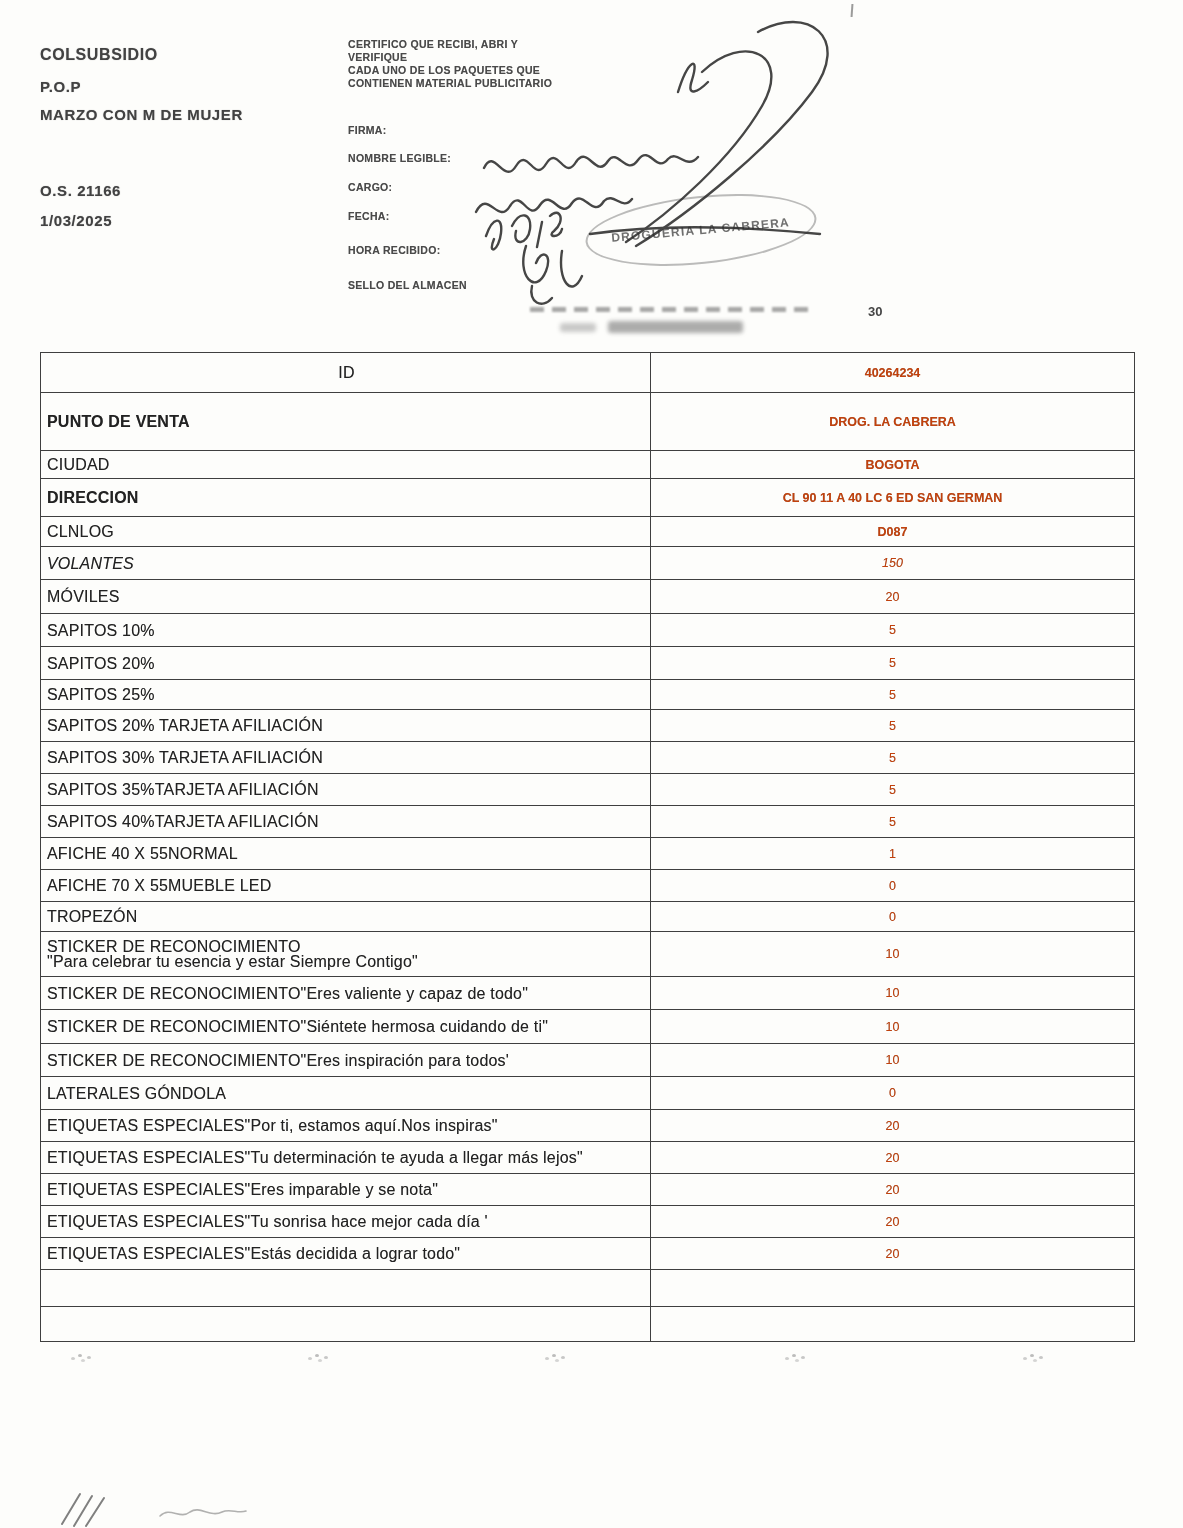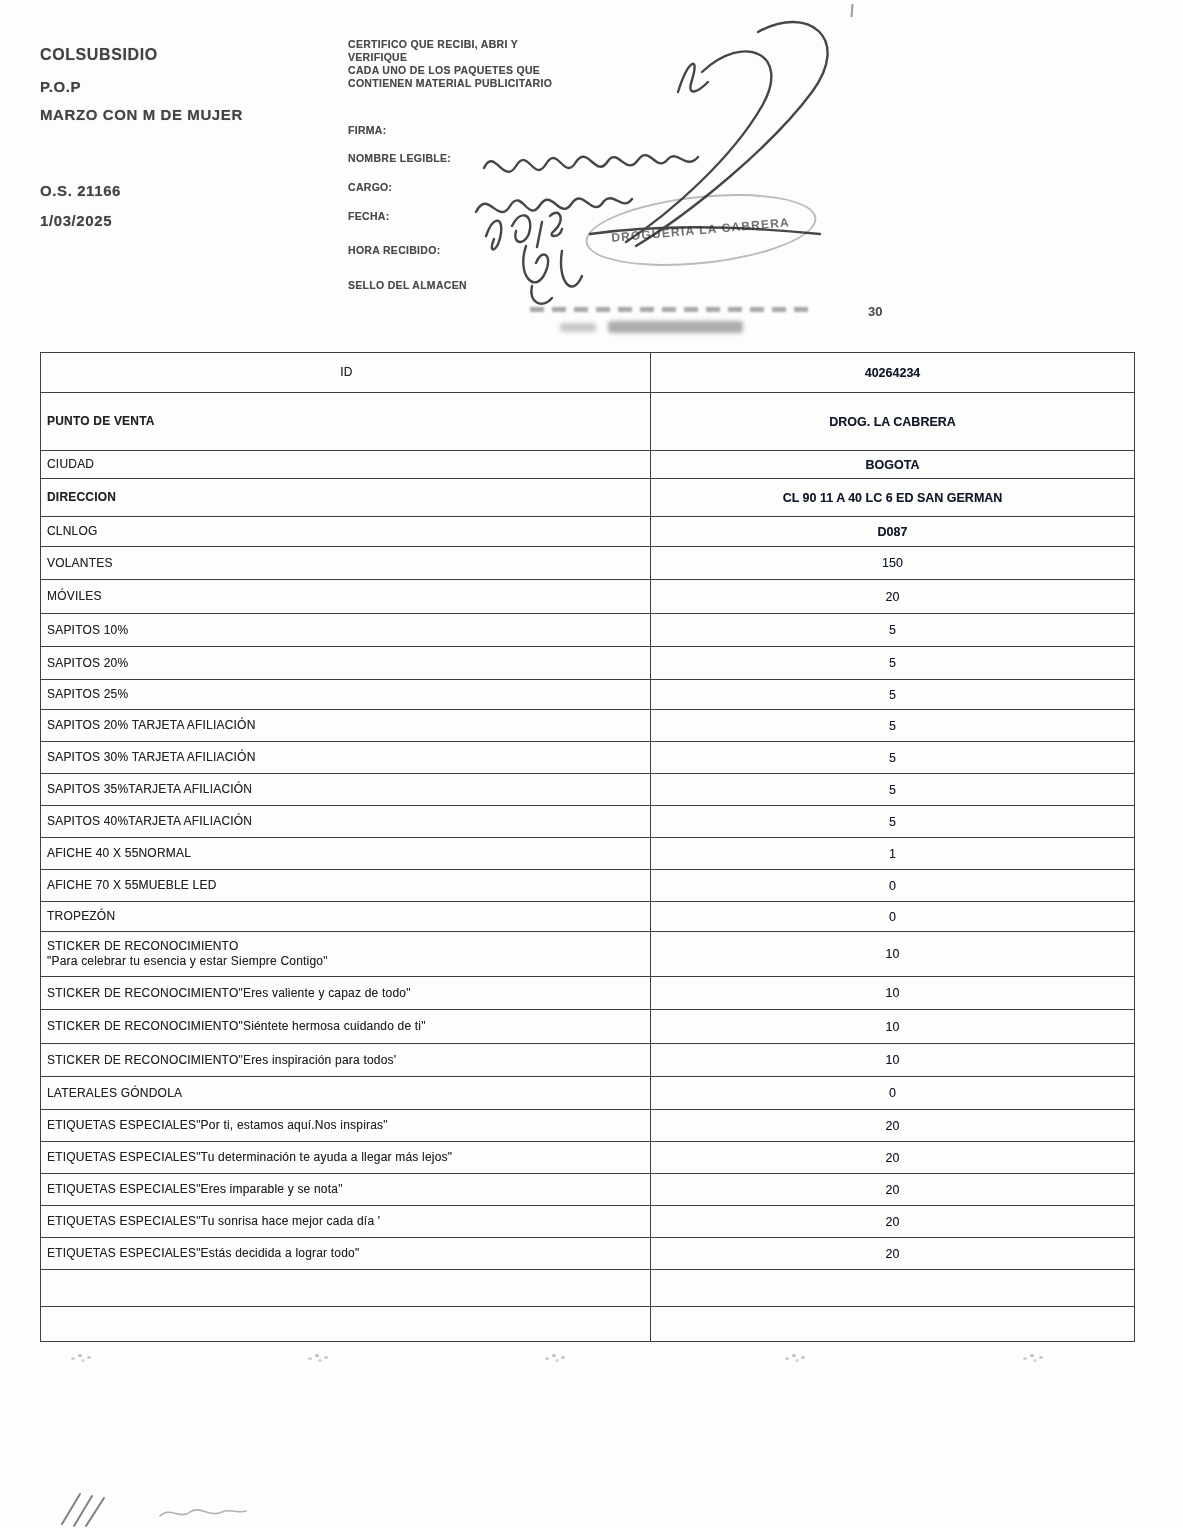--- a/index.html
+++ b/index.html
@@ -36,24 +36,24 @@
   #smear3{position:absolute;left:560px;top:323px;width:36px;height:9px;background:#8a8a8a;
           filter:blur(2.2px);opacity:.45;border-radius:3px;}
   #num30{position:absolute;left:868px;top:304px;font-size:13px;font-weight:bold;color:#454545;}
   #tick{position:absolute;left:851px;top:4px;width:2px;height:13px;background:#5a5a5a;opacity:.6;transform:rotate(4deg);}
 
   
   #dtable{position:absolute;left:40px;top:352px;width:1095px;border:1px solid #3f3f3f;border-bottom:none;box-sizing:border-box;}
   .trow{display:flex;border-bottom:1px solid #3f3f3f;box-sizing:border-box;}
   .tlabel{width:610px;border-right:1px solid #3f3f3f;display:flex;flex-direction:column;
           justify-content:center;padding:1px 4px 1px 6px;box-sizing:border-box;
-          font-size:12px;color:#222;letter-spacing:.2px;line-height:15px;
+          font-size:16px;color:#222;letter-spacing:.2px;line-height:15px;
           text-shadow:0 0 .5px rgba(40,40,40,.4);}
   .tvalue{flex:1;display:flex;align-items:center;justify-content:center;font-size:12.5px;
-          color:#0f172a;text-shadow:0 0 .5px rgba(40,40,40,.4);text-align:left;padding:0 6px;}
+          color:#c2410c;text-shadow:0 0 .5px rgba(40,40,40,.4);text-align:left;padding:0 6px;}
   .b{font-weight:bold;}
   .center{align-items:center;text-align:center;}
 
   
   .noise{position:absolute;top:1354px;width:4px;height:3px;background:#9a9a9a;border-radius:50%;
          opacity:.65;filter:blur(.4px);box-shadow:9px 2px 0 #ababab,-7px 3px 0 #b5b5b5,3px 5px 0 #c0c0c0;}
   #scrib{position:absolute;left:50px;top:1488px;width:240px;height:40px;}
 </style>
 </head>
 <body>
@@ -136,21 +136,21 @@
           </div>
         </div>
         <div class="trow" style="height: 30px;">
           <div class="tlabel">
             <span>CLNLOG</span>
           </div>
           <div class="tvalue b">
             <span>D087</span>
           </div>
         </div>
-        <div class="trow" style="height: 33px;">
+        <div class="trow" style="height: 33px; font-style: italic;">
           <div class="tlabel">
             <span>VOLANTES</span>
           </div>
           <div class="tvalue">
             <span>150</span>
           </div>
         </div>
         <div class="trow" style="height: 34px;">
           <div class="tlabel">
             <span>MÓVILES</span>

